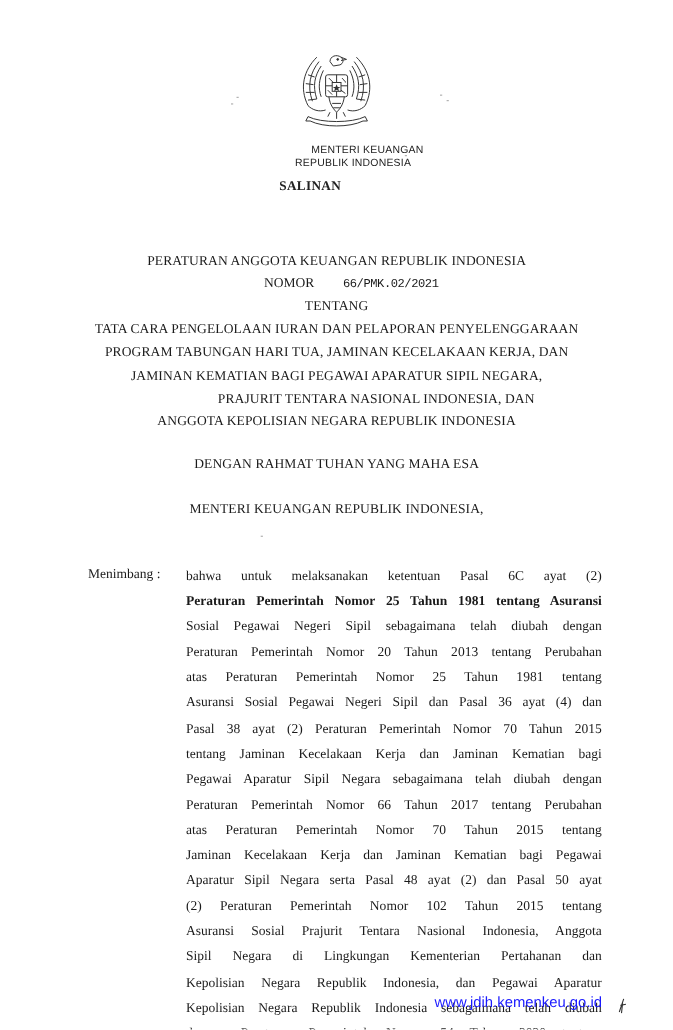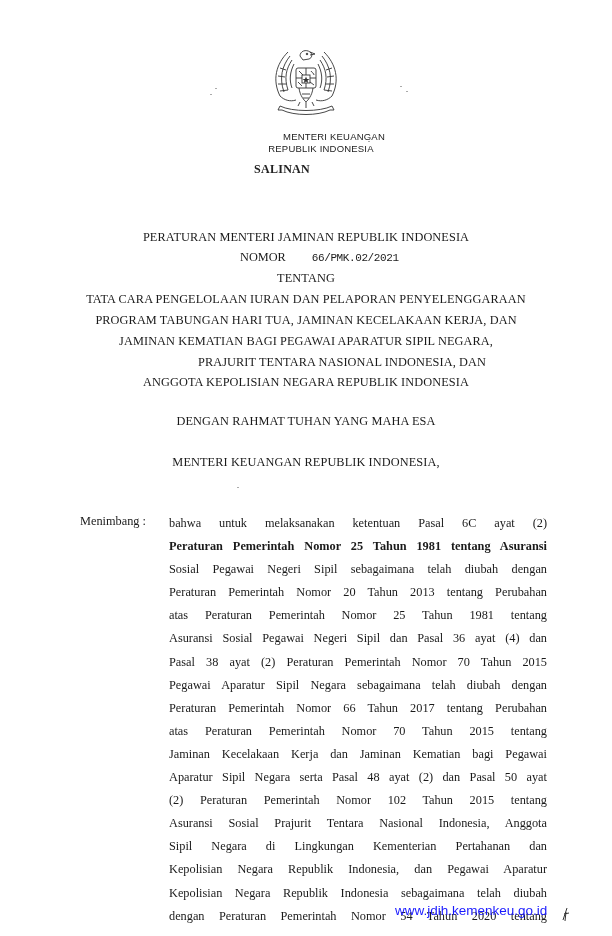--- a/index.html
+++ b/index.html
@@ -60,21 +60,21 @@
 <div class="speck" style="left:210px;top:94px;"></div>
 <div class="speck" style="left:400px;top:86px;"></div>
 <div class="speck" style="left:406px;top:91px;"></div>
 <div class="speck" style="left:368px;top:141px;"></div>
 <div class="speck" style="left:237px;top:487px;"></div>
 
 <div class="ministry" style="top:131px;padding-left:28px;">MENTERI KEUANGAN</div>
 <div class="ministry" style="top:143px;padding-left:15px;">REPUBLIK INDONESIA</div>
 <div class="salinan">SALINAN</div>
 
-<div class="center-line" style="top:230px;">PERATURAN MENTERI JAMINAN REPUBLIK INDONESIA</div>
+<div class="center-line" style="top:230px;">PERATURAN ANGGOTA KEUANGAN REPUBLIK INDONESIA</div>
 <div class="nomor-wrap">
   <span>NOMOR</span><span class="nomor-num">66/PMK.02/2021</span>
 </div>
 <div class="center-line" style="top:271px;">TENTANG</div>
 
 <div class="center-line" style="top:292px;">TATA CARA PENGELOLAAN IURAN DAN PELAPORAN PENYELENGGARAAN</div>
 <div class="center-line" style="top:313px;">PROGRAM TABUNGAN HARI TUA, JAMINAN KECELAKAAN KERJA, DAN</div>
 <div class="center-line" style="top:334px;">JAMINAN KEMATIAN BAGI PEGAWAI APARATUR SIPIL NEGARA,</div>
 <div class="center-line" style="top:355px;margin-left:36px;">PRAJURIT TENTARA NASIONAL INDONESIA, DAN</div>
 <div class="center-line" style="top:375px;">ANGGOTA KEPOLISIAN NEGARA REPUBLIK INDONESIA</div>
@@ -84,20 +84,21 @@
 
 <div class="menimbang-label">Menimbang :</div>
 <div class="body-text">
   <div class="ln" style="white-space: normal;">bahwa untuk melaksanakan ketentuan Pasal 6C ayat (2)</div>
   <div class="ln" style="white-space: normal; font-weight: bold;">Peraturan Pemerintah Nomor 25 Tahun 1981 tentang Asuransi</div>
   <div class="ln" style="white-space: normal;">Sosial Pegawai Negeri Sipil sebagaimana telah diubah dengan</div>
   <div class="ln" style="white-space: normal;">Peraturan Pemerintah Nomor 20 Tahun 2013 tentang Perubahan</div>
   <div class="ln" style="white-space: normal;">atas Peraturan Pemerintah Nomor 25 Tahun 1981 tentang</div>
   <div class="ln" style="white-space: normal;">Asuransi Sosial Pegawai Negeri Sipil dan Pasal 36 ayat (4) dan</div>
   <div class="ln" style="white-space: normal;">Pasal 38 ayat (2) Peraturan Pemerintah Nomor 70 Tahun 2015</div>
+  <div class="ln" style="white-space: normal;">tentang Jaminan Kecelakaan Kerja dan Jaminan Kematian bagi</div>
   <div class="ln" style="white-space: normal;">Pegawai Aparatur Sipil Negara sebagaimana telah diubah dengan</div>
   <div class="ln" style="white-space: normal;">Peraturan Pemerintah Nomor 66 Tahun 2017 tentang Perubahan</div>
   <div class="ln" style="white-space: normal;">atas Peraturan Pemerintah Nomor 70 Tahun 2015 tentang</div>
   <div class="ln" style="white-space: normal;">Jaminan Kecelakaan Kerja dan Jaminan Kematian bagi Pegawai</div>
   <div class="ln" style="white-space: normal;">Aparatur Sipil Negara serta Pasal 48 ayat (2) dan Pasal 50 ayat</div>
   <div class="ln" style="white-space: normal;">(2) Peraturan Pemerintah Nomor 102 Tahun 2015 tentang</div>
   <div class="ln" style="white-space: normal;">Asuransi Sosial Prajurit Tentara Nasional Indonesia, Anggota</div>
   <div class="ln" style="white-space: normal;">Sipil Negara di Lingkungan Kementerian Pertahanan dan</div>
   <div class="ln" style="white-space: normal;">Kepolisian Negara Republik Indonesia, dan Pegawai Aparatur</div>
   <div class="ln" style="white-space: normal;">Kepolisian Negara Republik Indonesia sebagaimana telah diubah</div>

